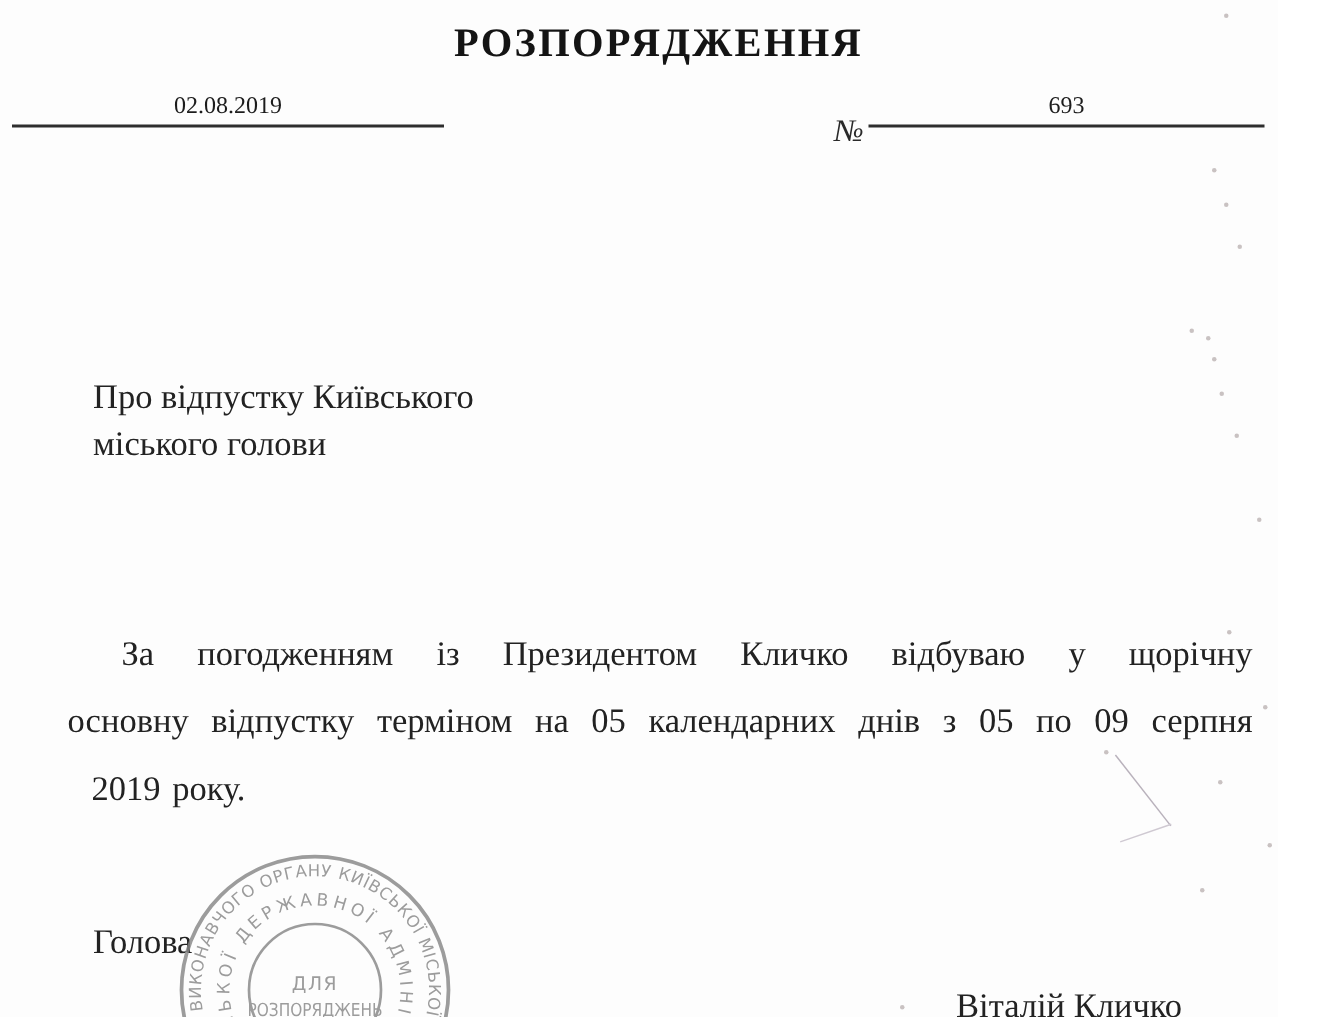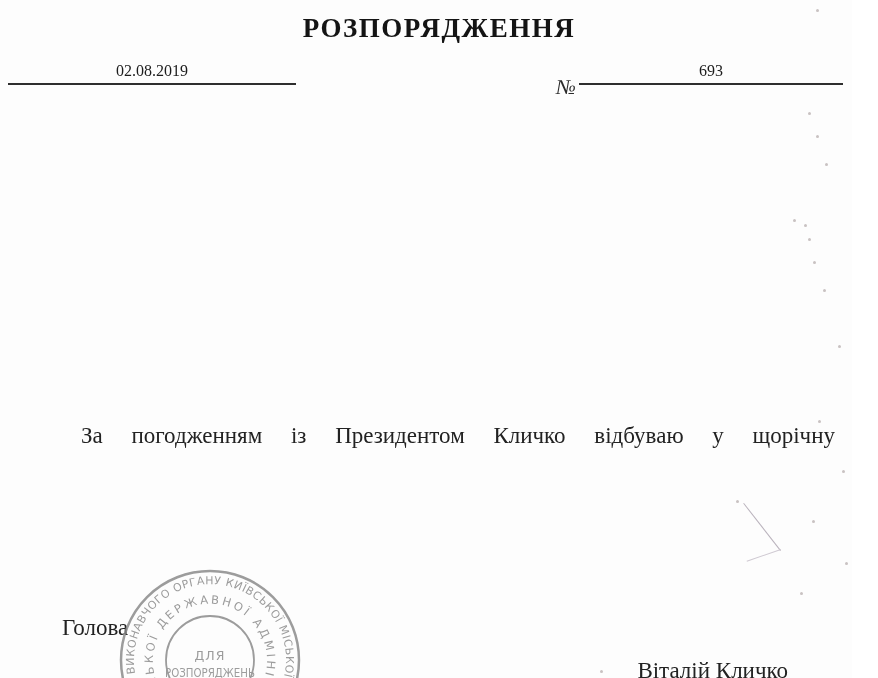--- a/index.html
+++ b/index.html
@@ -69,23 +69,29 @@
 
 <div class="page">
 
   <div class="doc-title">РОЗПОРЯДЖЕННЯ</div>
 
   <div class="date-field">02.08.2019</div>
 
   <span class="num-sign">№</span>
   <div class="num-field">693</div>
 
+  <div class="subject">
+    <div>Про відпустку Київського</div>
+    <div>міського голови</div>
+  </div>
 
   <div class="body-text">
     <div class="body-line first">За погодженням із Президентом Кличко відбуваю у щорічну</div>
+    <div class="body-line">основну відпустку терміном на 05 календарних днів з 05 по 09 серпня</div>
+    <div class="body-line last">2019 року.</div>
   </div>
 
   <div class="sig-title">Голова</div>
   <div class="sig-name">Віталій Кличко</div>
 
   <svg class="stamp" viewBox="0 0 200 118" xmlns="http://www.w3.org/2000/svg">
     <defs>
       <path id="outerTextPath" d="M 31,132 A 76 76 0 1 1 169,132" fill="none"></path>
       <path id="innerTextPath" d="M 48,124 A 57 57 0 1 1 152,124" fill="none"></path>
     </defs>

